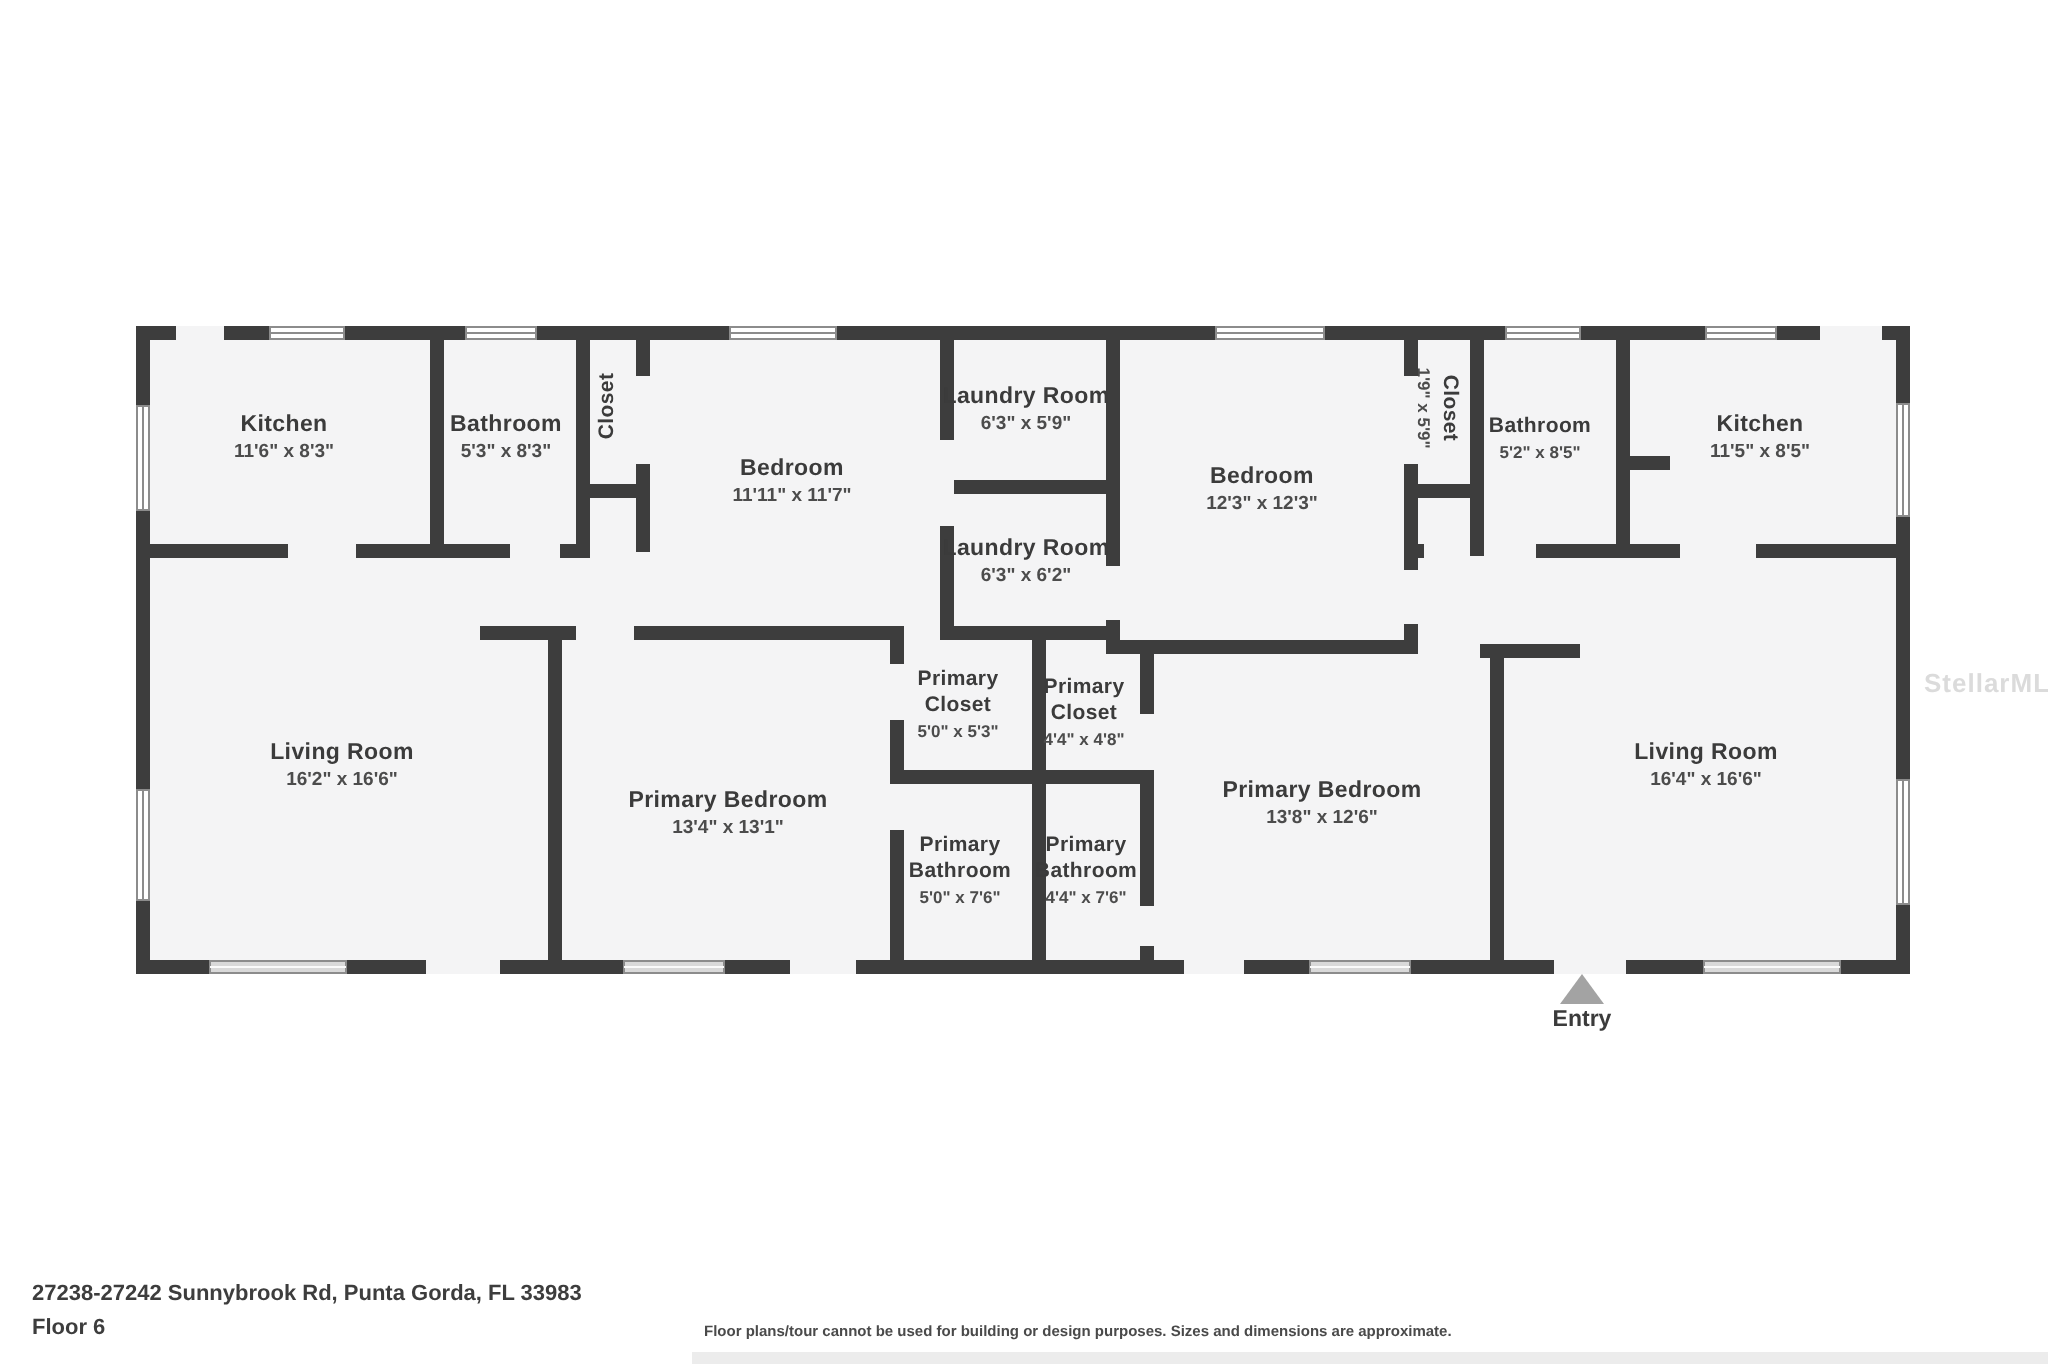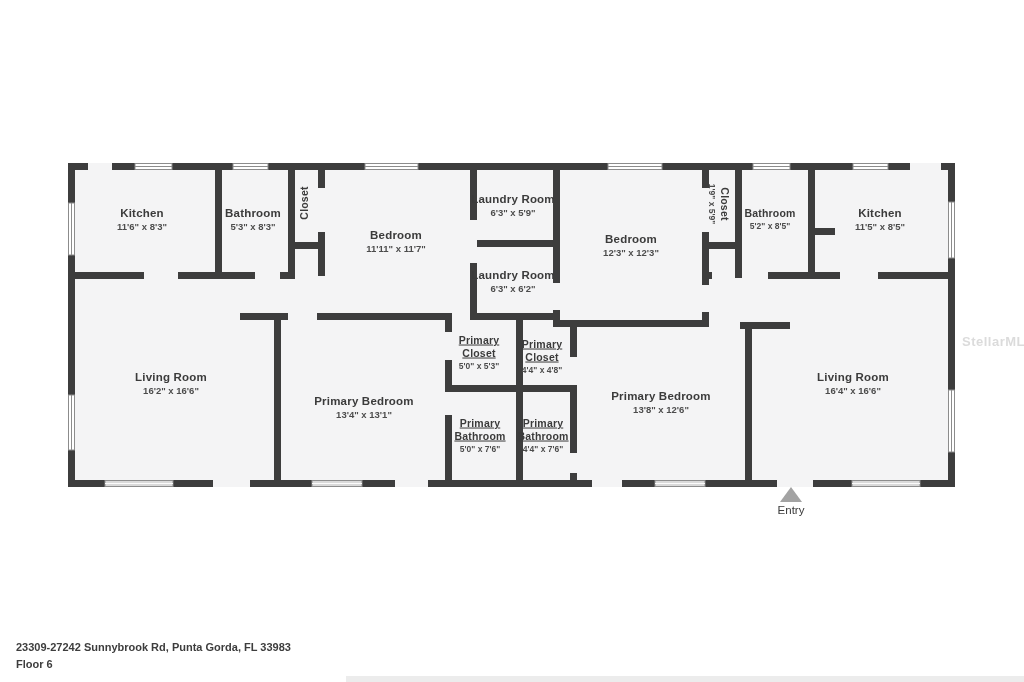--- a/index.html
+++ b/index.html
@@ -5,24 +5,24 @@
   html,body{margin:0;padding:0;background:#ffffff;}
   #stage{position:relative;width:1024px;height:682px;background:#ffffff;overflow:hidden;
          font-family:"Liberation Sans", sans-serif;}
   svg{position:absolute;left:0;top:0;}
   .room-label{position:absolute;transform:translate(-50%,-50%);text-align:center;
               color:#3f3f3f;line-height:1.22;}
   .room-name{display:block;font-weight:700;font-size:11.5px;letter-spacing:.2px;white-space:nowrap;color:#3b3b3b;}
   .room-dims{display:block;font-weight:600;font-size:9.5px;color:#4c4c4c;margin-top:1px;white-space:nowrap;}
   .sm .room-name{font-size:10.5px;}
   .sm .room-dims{font-size:8.5px;}
-  .wrap .room-name{white-space:normal;text-decoration:underline;}
+  .wrap .room-name{white-space:normal;}
   .vert-ccw{transform:translate(-50%,-50%) rotate(-90deg);}
   .vert-cw{transform:translate(-50%,-50%) rotate(90deg);}
-  .entry-label{position:absolute;transform:translateX(-50%);font-weight:400;font-size:11.5px;color:#3b3b3b;}
+  .entry-label{position:absolute;transform:translateX(-50%);font-weight:700;font-size:11.5px;color:#3b3b3b;}
   .watermark{position:absolute;font-weight:700;font-size:13px;color:rgba(160,160,160,.38);
              letter-spacing:.5px;white-space:nowrap;}
   .addr{position:absolute;font-weight:700;font-size:11px;color:#3d3d3d;white-space:nowrap;}
   .floor{position:absolute;font-weight:700;font-size:11px;color:#3d3d3d;}
   .disclaimer{position:absolute;font-weight:600;font-size:7.5px;color:#4a4a4a;white-space:nowrap;}
   .footer-bar{position:absolute;left:346px;top:676px;width:678px;height:6px;background:#ececec;}
 </style>
 </head>
 <body>
 
@@ -215,16 +215,17 @@
   </div>
   <div class="room-label" style="left:853px;top:383px">
     <span class="room-name">Living Room</span>
     <span class="room-dims">16'4" x 16'6"</span>
   </div>
 
   <div class="entry-label" style="left:791px;top:504px">Entry</div>
 
   <div class="watermark" style="left:962px;top:334px">StellarMLS</div>
 
-  <div class="addr" style="left:16px;top:641px">23309-27242 Sunnybrook Rd, Punta Gorda, FL 33983</div>
+  <div class="addr" style="left:16px;top:641px">27238-27242 Sunnybrook Rd, Punta Gorda, FL 33983</div>
   <div class="floor" style="left:16px;top:658px">Floor 6</div>
+  <div class="disclaimer" style="left:352px;top:661px">Floor plans/tour cannot be used for building or design purposes. Sizes and dimensions are approximate.</div>
   <div class="footer-bar"></div>
 </div>
 
 </body></html>

